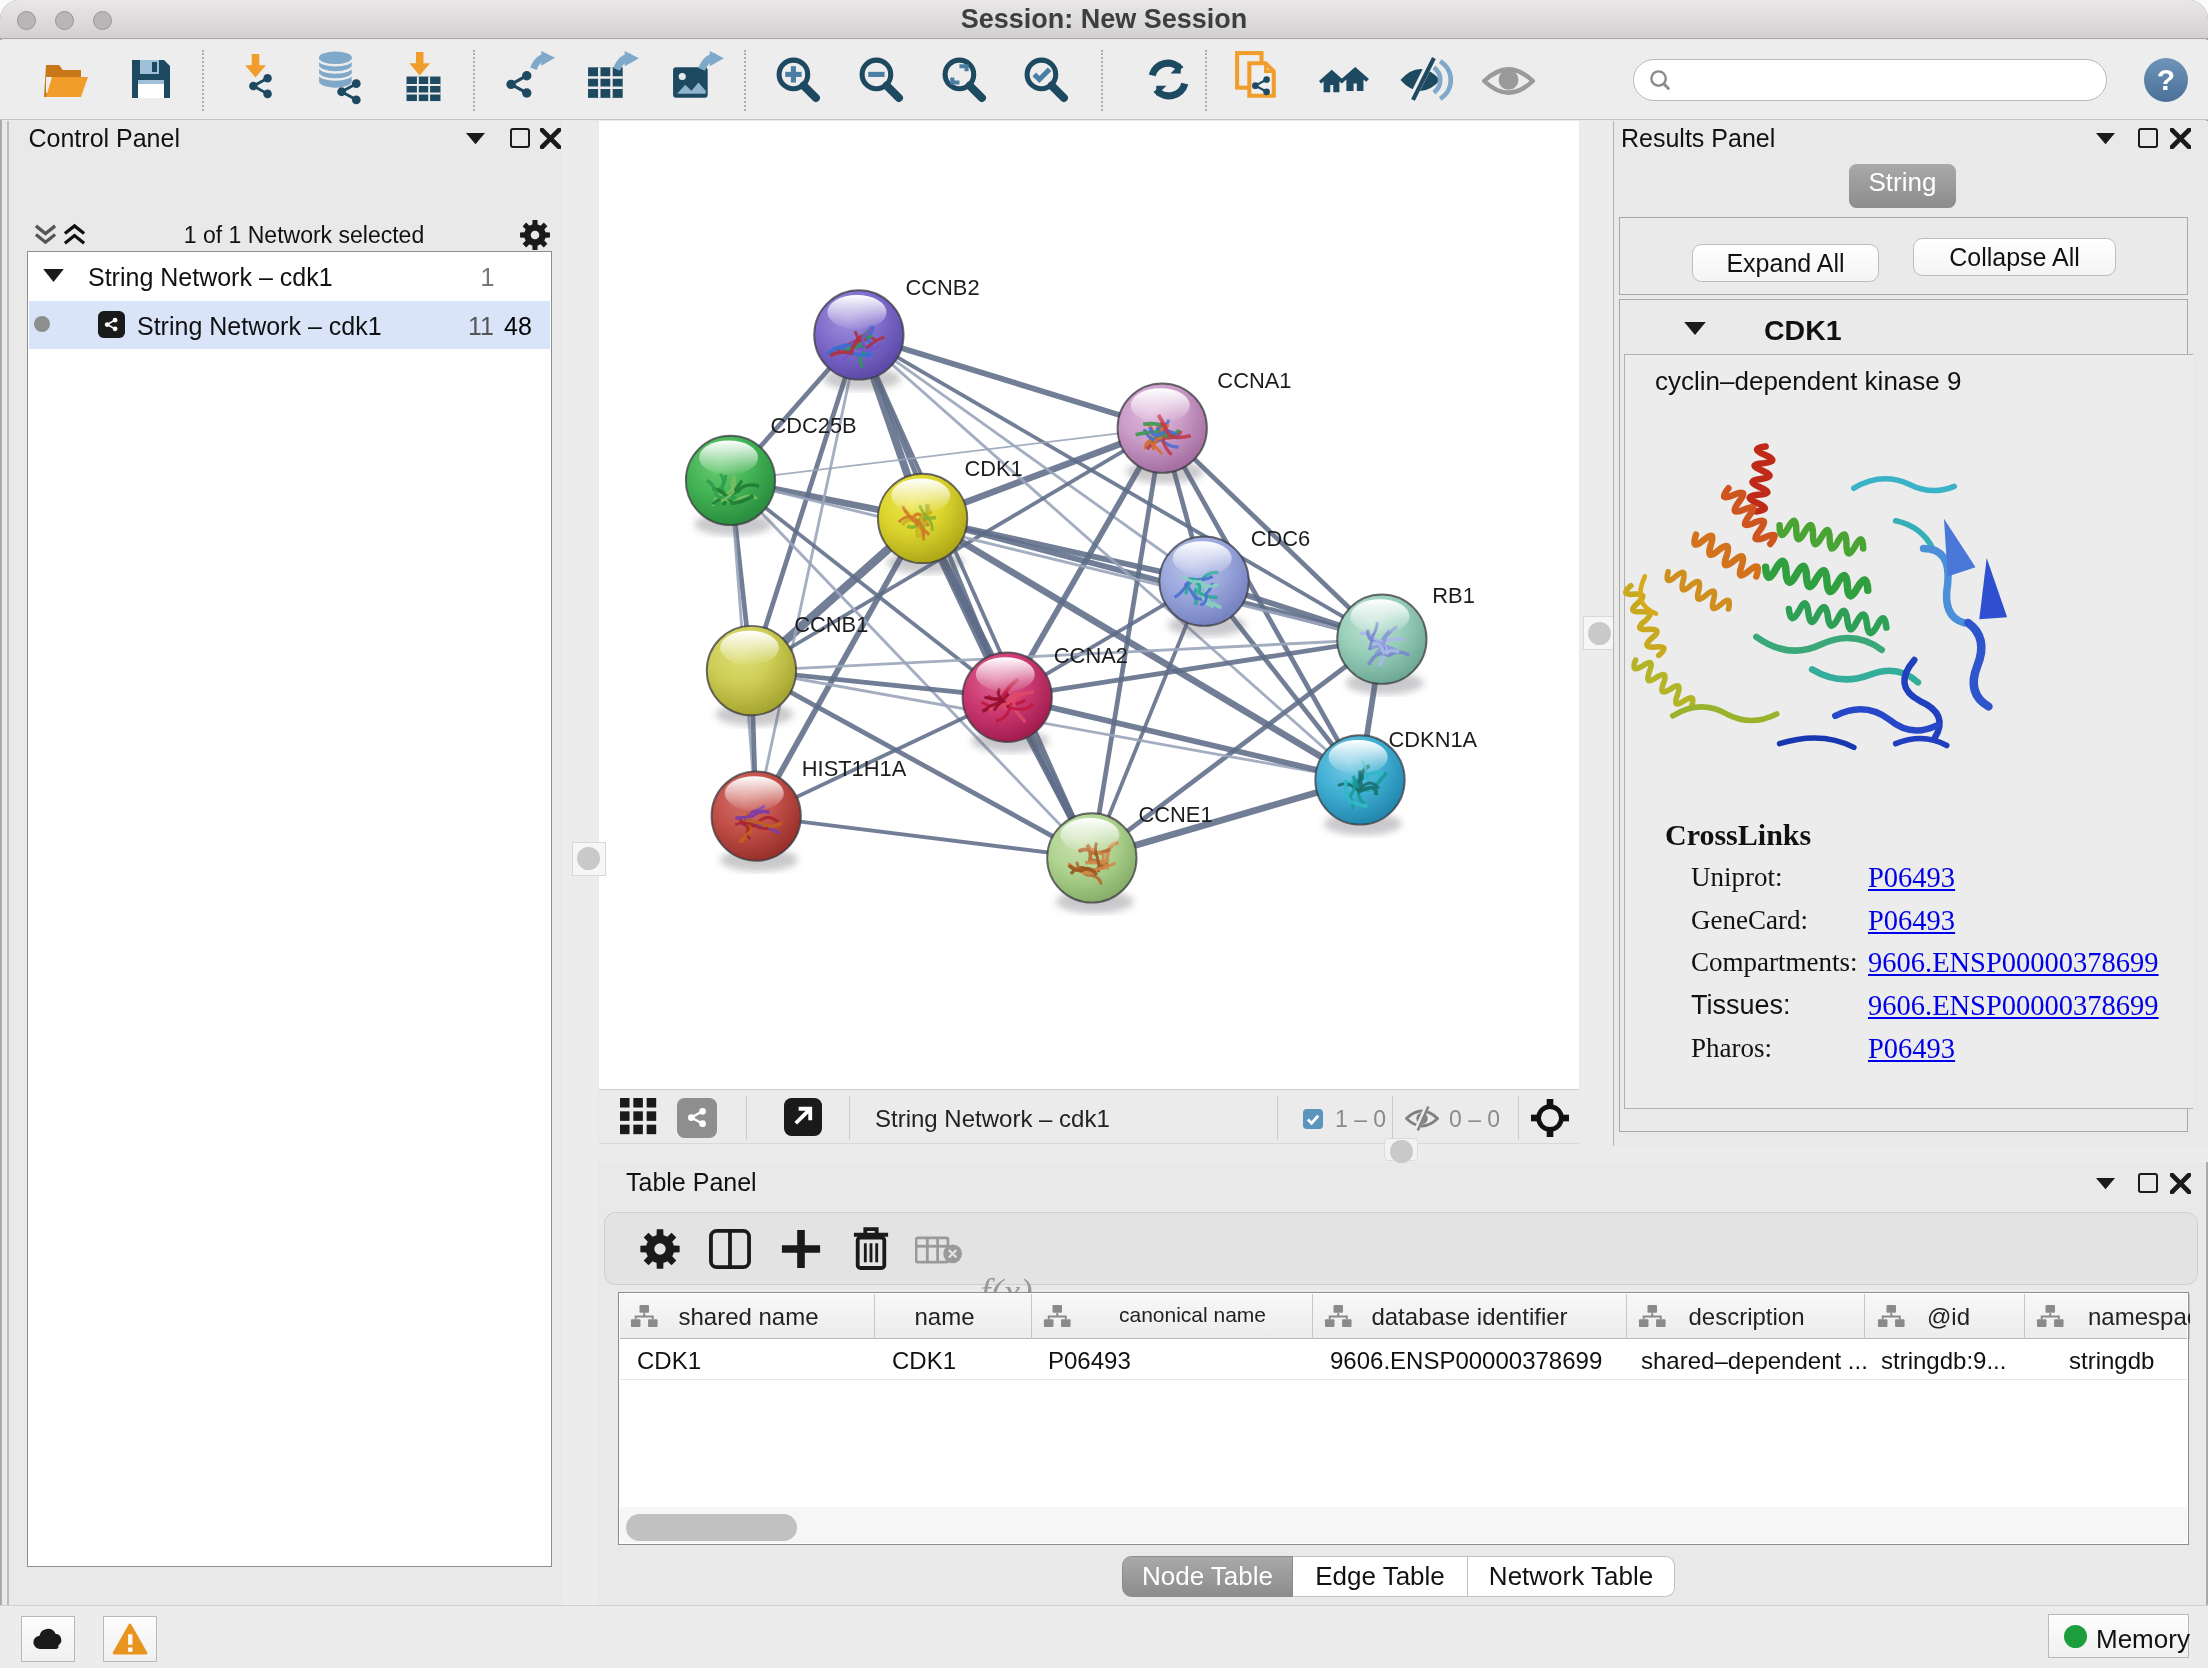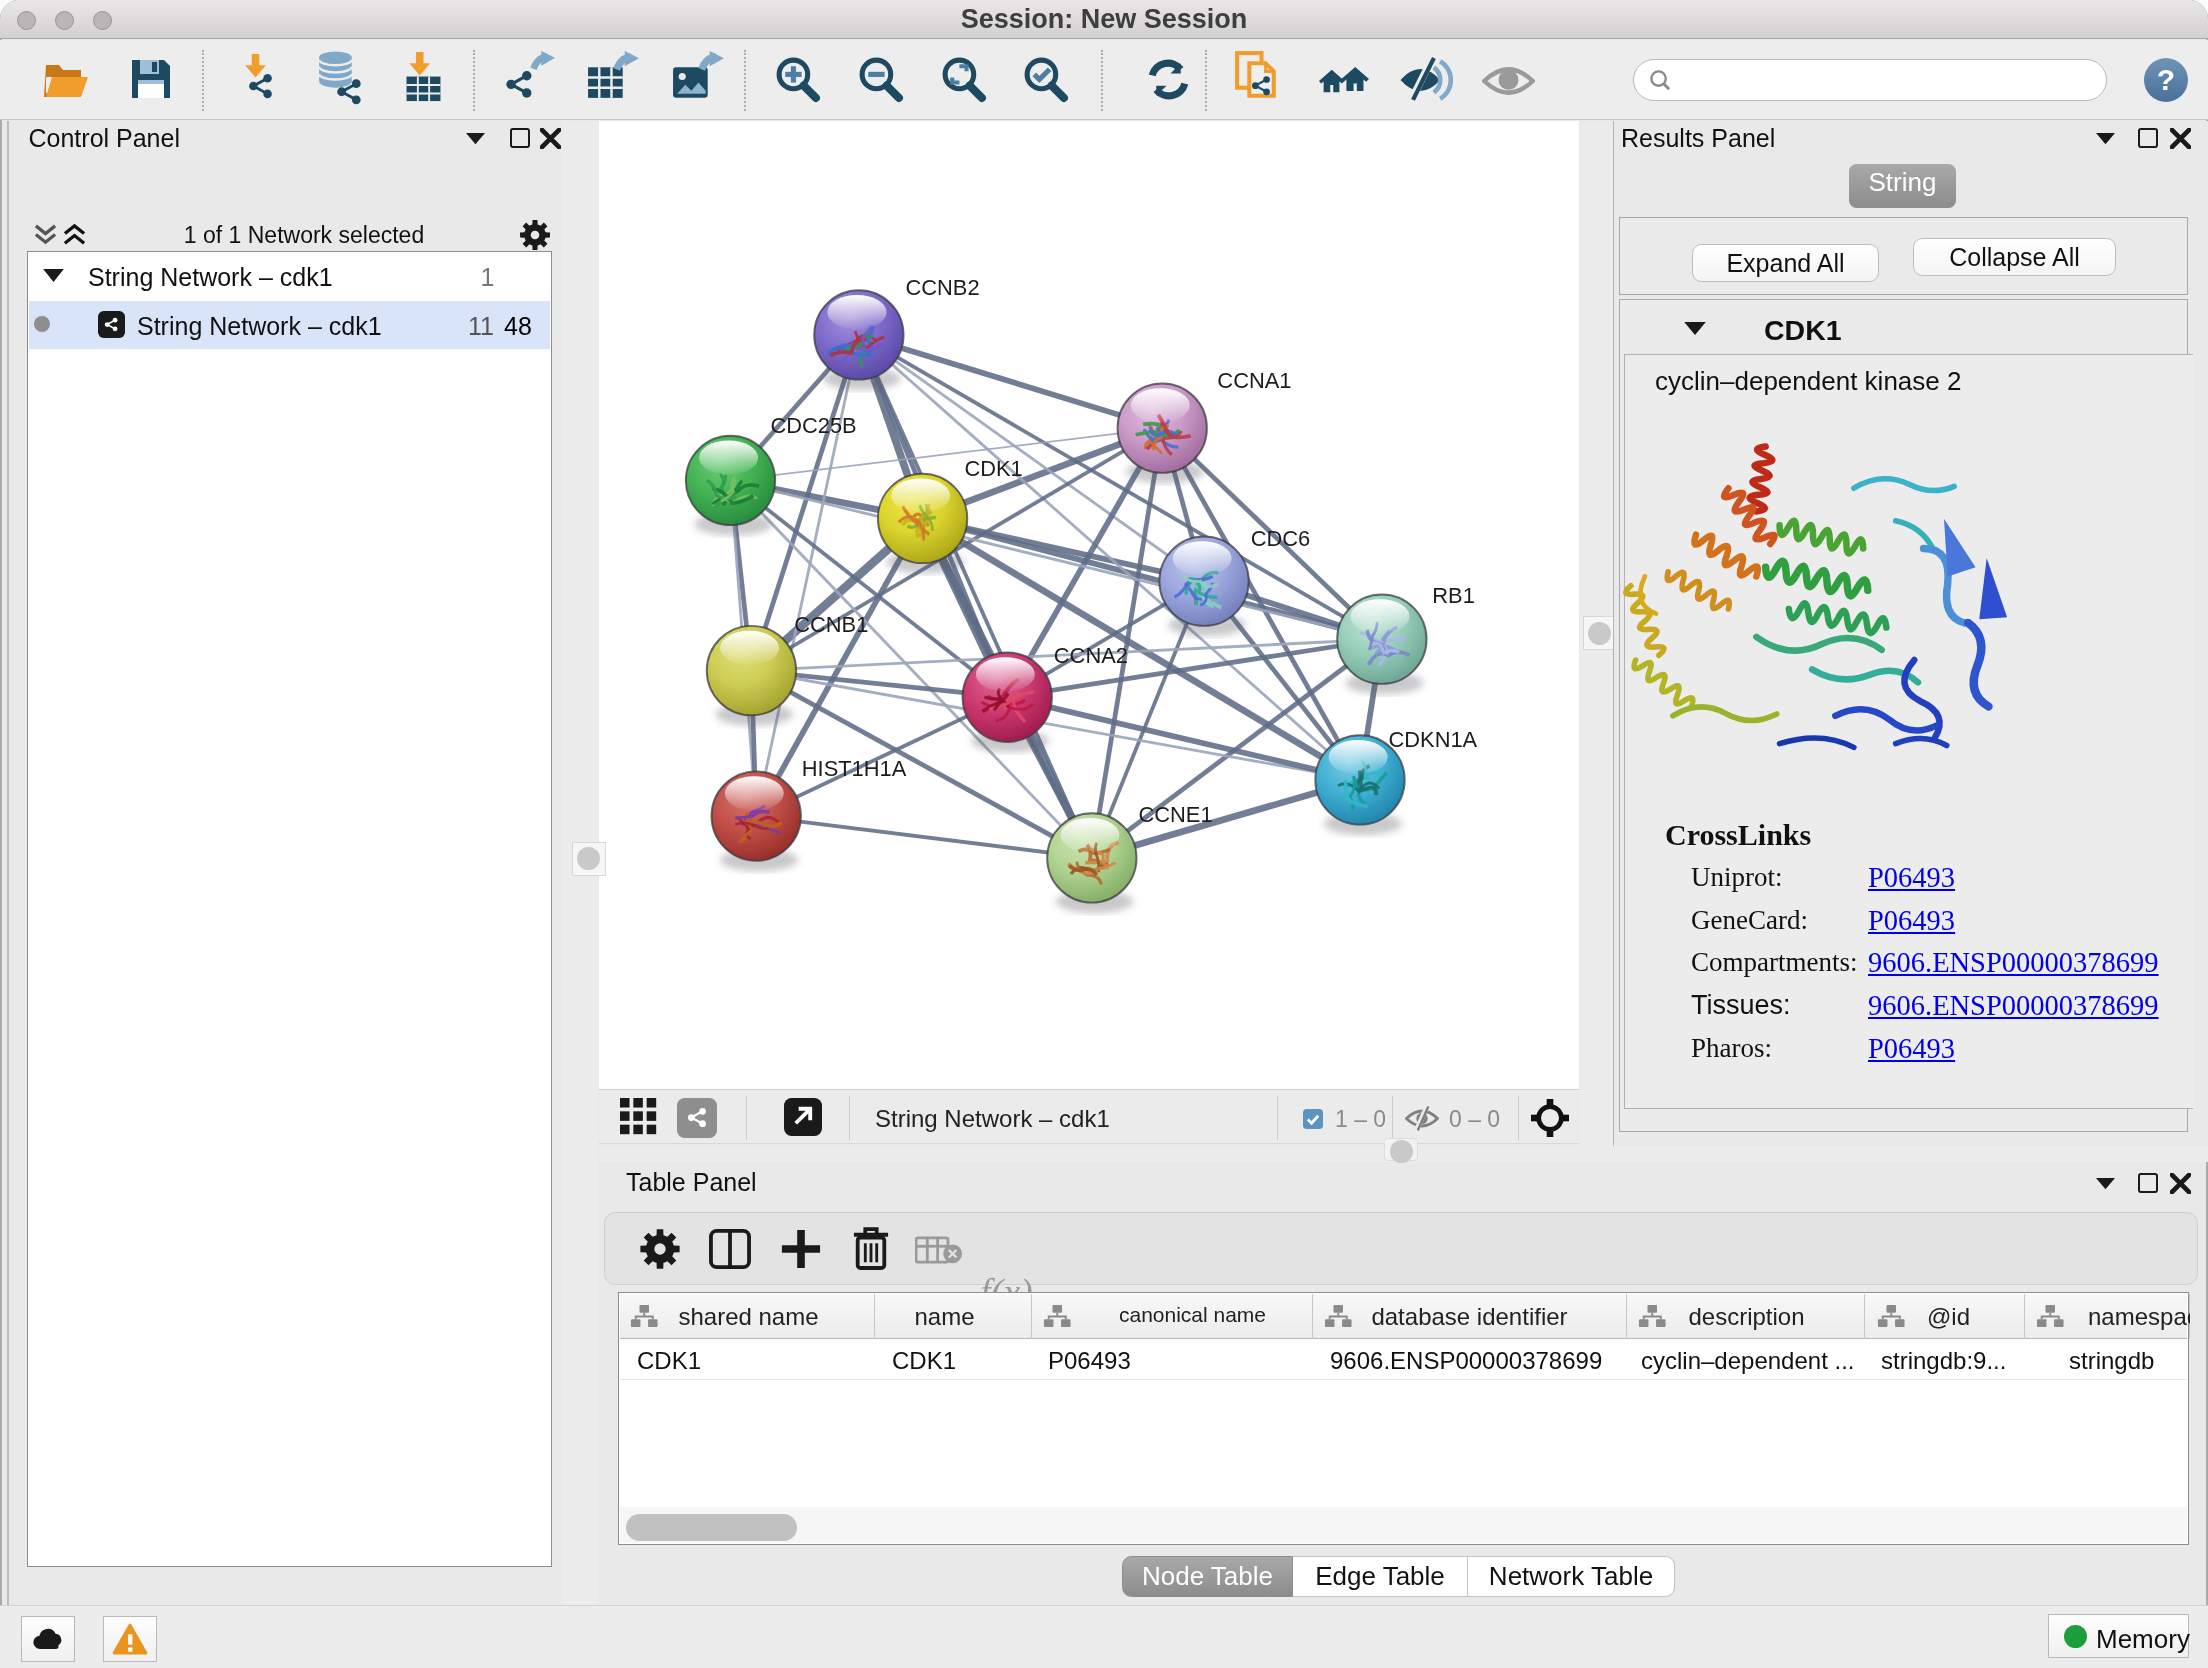--- a/index.html
+++ b/index.html
@@ -539,21 +539,21 @@
 <div class="a" style="left:1849px;top:164px;width:107px;height:44px;background:linear-gradient(#a9a9a9,#8c8c8c);border-radius:7.6px;color:#fff;font-size:26px;text-align:center;line-height:36px">String</div>
 <div class="a" style="left:1619px;top:217px;width:569px;height:78px;background:#eaeaea;border:1.9px solid #a8a8a8"></div>
 <div class="a btn" style="left:1692px;top:244px;width:187px;height:38px">Expand All</div>
 <div class="a btn" style="left:1913px;top:238px;width:203px;height:38px">Collapse All</div>
 <div class="a" style="left:1619px;top:299px;width:569px;height:833px;background:#eaeaea;border:1.9px solid #a8a8a8"></div>
 <svg class="a" style="left:1683px;top:321px" width="24" height="15" viewBox="0 0 25 16">
       <path d="M1 1 h23 l-11.5 14 z" fill="#1a1a1a"></path>
     </svg>
 <div class="a" style="left:1764px;top:314px;font-size:28.5px;font-weight:bold;color:#111">CDK1</div>
 <div class="a" style="left:1624px;top:354px;width:569px;height:755px;background:#ececec;border:1px solid #b0b0b0;border-right:none"></div>
-<div class="a" style="left:1655px;top:366px;font-size:26px;color:#111">cyclin–dependent kinase 2</div>
+<div class="a" style="left:1655px;top:366px;font-size:26px;color:#111">cyclin–dependent kinase 9</div>
 <svg class="a" style="left:1617px;top:433px" width="418" height="338" viewBox="0 0 450 355">
 <g fill="none" stroke-linecap="round">
 <path d="M 160 10 Q 142 12 159 19 Q 176 26 158 28 Q 139 29 156 36 Q 173 43 155 45 Q 137 47 154 54 Q 171 61 152 62 Q 134 64 151 71 Q 168 78 150 80" fill="none" stroke="#bf2a18" stroke-width="7"></path>
 <path d="M 120 55 Q 108 70 126 62 Q 143 55 131 70 Q 120 85 137 78 Q 154 70 142 85 Q 131 100 148 92 Q 165 85 154 100 Q 142 115 159 108 Q 177 100 165 115" fill="none" stroke="#cf5520" stroke-width="7"></path>
 <path d="M 85 105 Q 79 123 93 111 Q 107 99 101 116 Q 95 134 109 122 Q 124 110 118 128 Q 111 145 126 133 Q 140 121 134 139 Q 128 156 142 144 Q 156 132 150 150" fill="none" stroke="#d3721d" stroke-width="7"></path>
 <path d="M 55 145 Q 51 161 63 150 Q 76 139 71 155 Q 67 171 79 160 Q 92 149 88 165 Q 83 181 96 170 Q 108 159 104 175 Q 99 191 112 180 Q 124 169 120 185" fill="none" stroke="#cf8f1e" stroke-width="6"></path>
 <path d="M 15 160 Q 2 171 19 169 Q 35 168 22 179 Q 10 189 26 188 Q 43 187 30 198 Q 17 208 34 207 Q 50 206 38 216 Q 25 227 41 226 Q 58 224 45 235" fill="none" stroke="#c9a91f" stroke-width="6"></path>
 <path d="M 20 240 Q 14 255 28 246 Q 41 237 35 252 Q 29 268 42 259 Q 56 250 50 265 Q 44 280 58 271 Q 71 262 65 278 Q 59 293 72 284 Q 86 275 80 290" fill="none" stroke="#b3b426" stroke-width="6"></path>
 <path d="M60 300 q30 -18 58 -2 q26 14 54 0" stroke="#9ab32c" stroke-width="6"></path>
 <path d="M30 150 q-14 30 12 40" stroke="#d8a918" stroke-width="5"></path>
@@ -698,21 +698,21 @@
       </g>
 <g stroke="#8a8a8a" stroke-width="2" fill="none">
         <path d="M15 9 v4 M6 16 v-3 h18 v3"></path>
       </g>
     </svg>
     <div class="a" style="left:2088px;top:1303px;width:102px;overflow:hidden;font-size:24px;color:#222;white-space:nowrap">namespace</div>
 <div class="a" style="left:637px;top:1347px;font-size:24px;color:#111;white-space:nowrap">CDK1</div>
     <div class="a" style="left:892px;top:1347px;font-size:24px;color:#111;white-space:nowrap">CDK1</div>
     <div class="a" style="left:1048px;top:1347px;font-size:24px;color:#111;white-space:nowrap">P06493</div>
     <div class="a" style="left:1330px;top:1347px;font-size:24px;color:#111;white-space:nowrap">9606.ENSP00000378699</div>
-    <div class="a" style="left:1641px;top:1347px;font-size:24px;color:#111;white-space:nowrap">cyclin–dependent ...</div>
+    <div class="a" style="left:1641px;top:1347px;font-size:24px;color:#111;white-space:nowrap">shared–dependent ...</div>
     <div class="a" style="left:1881px;top:1347px;font-size:24px;color:#111;white-space:nowrap">stringdb:9...</div>
     <div class="a" style="left:2069px;top:1347px;font-size:24px;color:#111;white-space:nowrap">stringdb</div>
 <div class="a" style="left:620px;top:1379px;width:1567px;height:1px;background:#e8e8e8"></div>
 <div class="a" style="left:620px;top:1507px;width:1567px;height:36px;background:#f6f6f6"></div>
 <div class="a" style="left:626px;top:1514px;width:171px;height:27px;background:#c1c1c1;border-radius:13.3px"></div>
 <div class="seg a" style="left:1122px;top:1556px;height:41px;font-size:26px">
 <div class="sel" style="width:171px">Node Table</div>
       <div style="width:175px">Edge Table</div>
       <div style="width:207px">Network Table</div>
 </div>

